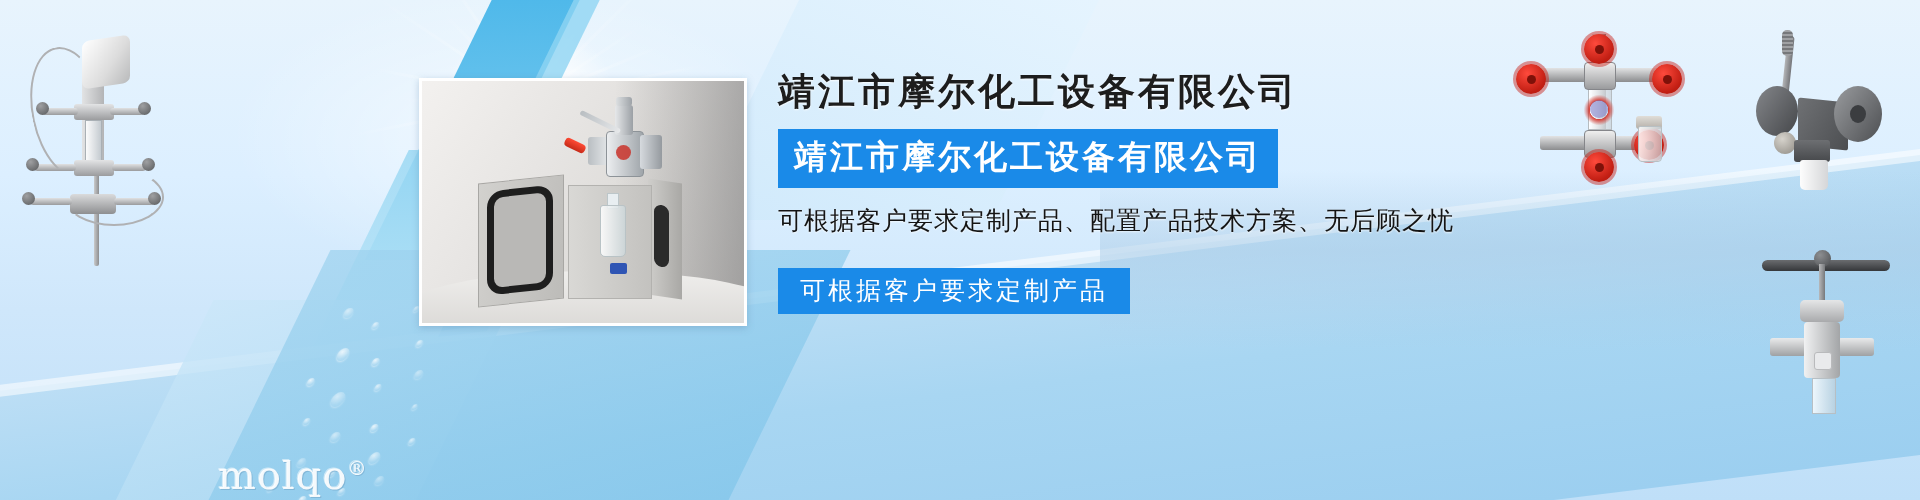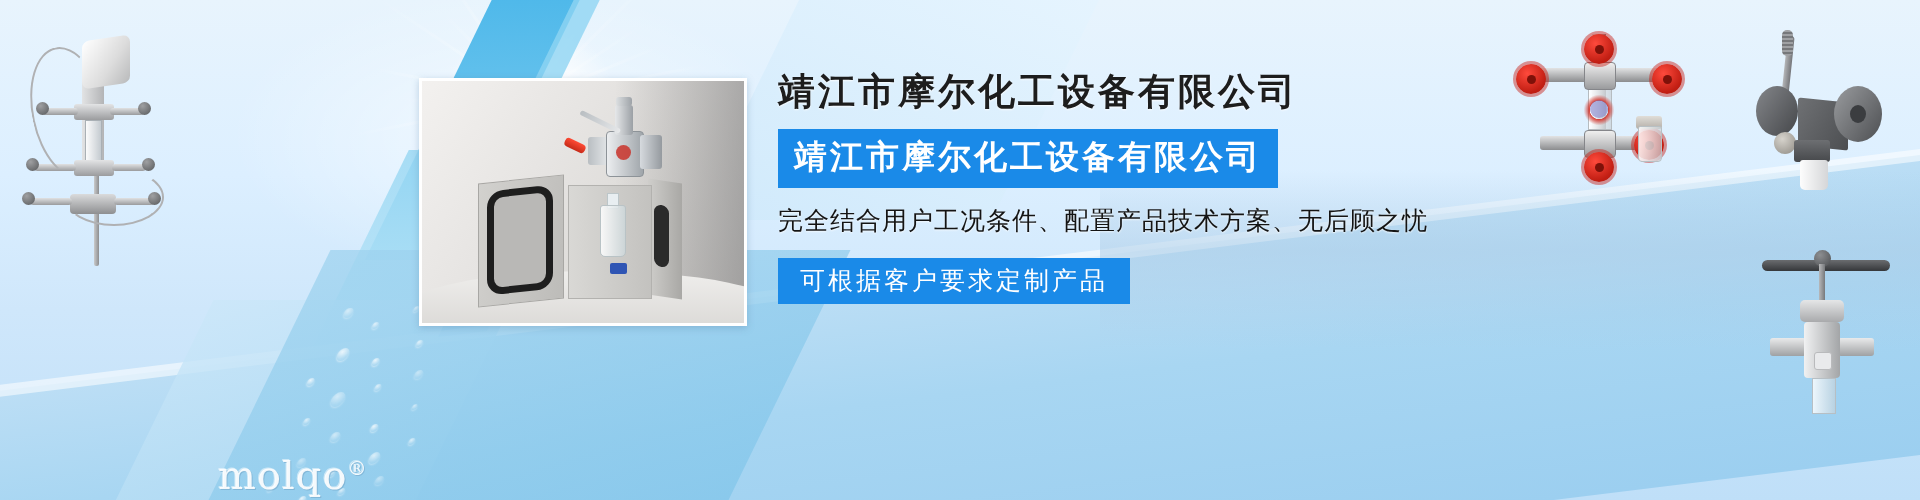--- a/index.html
+++ b/index.html
@@ -227,21 +227,21 @@
     font-size:33px;font-weight:700;letter-spacing:3px;
     padding:6px 16px 8px 16px;white-space:nowrap;
     font-family:"DejaVu Sans","Liberation Sans",sans-serif;
   }
   .subline{
     margin-top:16px;font-size:25px;color:#141414;letter-spacing:1px;white-space:nowrap;
     font-family:"DejaVu Sans","Liberation Sans",sans-serif;
     text-shadow:0 1px 2px rgba(255,255,255,.8);
   }
   .tagline{
-    display:inline-block;margin-top:21px;
+    display:inline-block;margin-top:31px;
     background:#1a8ae8;color:#fff;
     font-size:25px;letter-spacing:3px;padding:6px 22px 7px 22px;white-space:nowrap;
     font-family:"DejaVu Sans","Liberation Sans",sans-serif;
   }
   .endesc{
     margin-top:14px;width:600px;
     font-family:"DejaVu Serif","Liberation Serif",serif;
     font-size:10.5px;line-height:1.72;letter-spacing:.4px;
     color:#3c4a56;text-transform:uppercase;
   }
@@ -367,21 +367,21 @@
       <div class="ph-v-knob"></div>
       <div class="ph-badge"></div>
       <div class="ph-lever"></div>
       <div class="ph-lever-grip"></div>
     </div>
   </div>
 
   <div class="copy">
     <div class="company">靖江市摩尔化工设备有限公司</div>
     <div><span class="headline">靖江市摩尔化工设备有限公司</span></div>
-    <div class="subline">完全结合用户工况条件、配置产品技术方案、无后顾之忧</div>
+    <div class="subline">可根据客户要求定制产品、配置产品技术方案、无后顾之忧</div>
     <div><span class="tagline">可根据客户要求定制产品</span></div>
   </div>
 
   <div class="prod p-cross">
     <div class="pc-vert"></div>
     <div class="pc-glass"></div>
     <div class="pc-horiz" style="left:22px;top:38px;width:156px;"></div>
     <div class="pc-horiz" style="left:40px;top:106px;width:120px;"></div>
     <div class="pc-hub" style="left:84px;top:32px;"></div>
     <div class="pc-hub" style="left:84px;top:100px;"></div>

